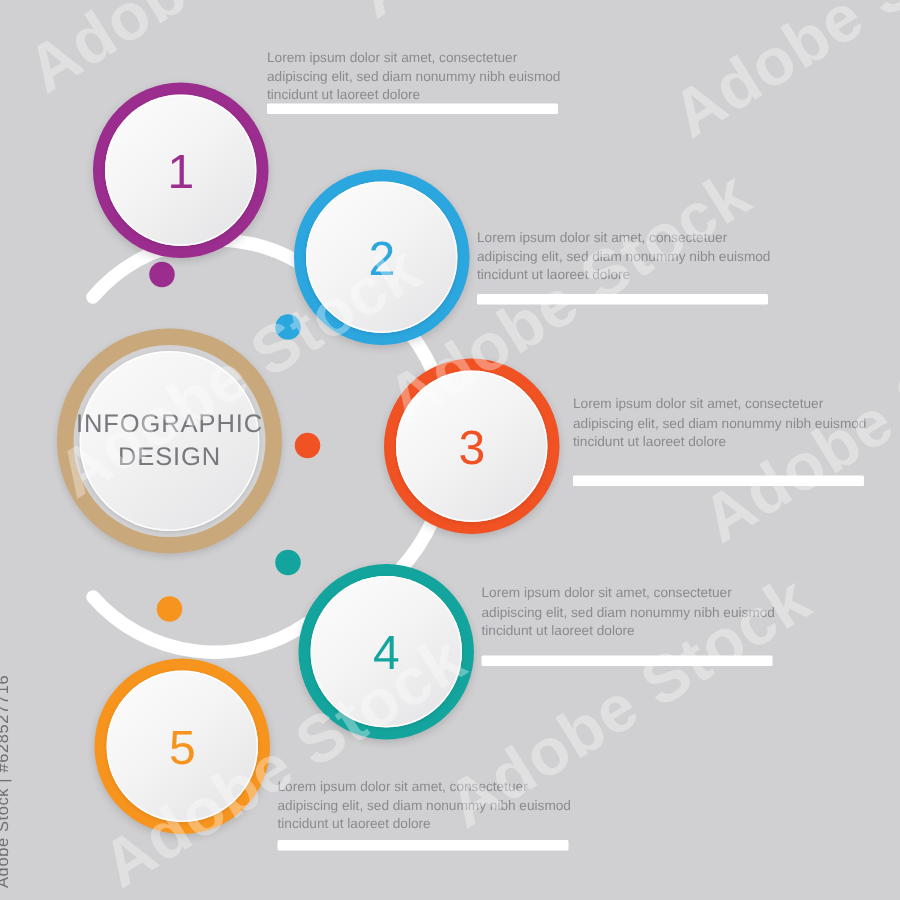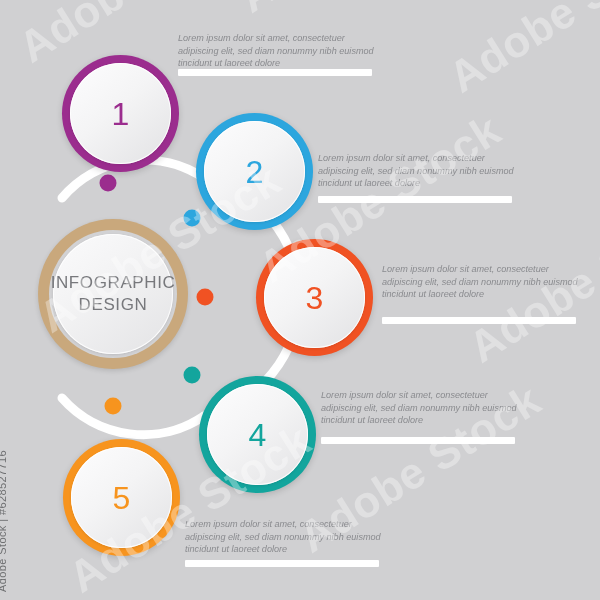--- a/index.html
+++ b/index.html
@@ -127,21 +127,20 @@
 
   
   .txt {
     position: absolute;
     width: 196px;
     color: #8a8b8f;
     font-size: 9.1px;
     line-height: 12.6px;
     z-index: 15;
     font-family: "Liberation Sans", sans-serif;
-    font-style: italic;
   }
   .bar {
     position: absolute;
     height: 7px;
     background: #ffffff;
     z-index: 15;
     border-radius: 1px;
   }
 </style>
 </head>

